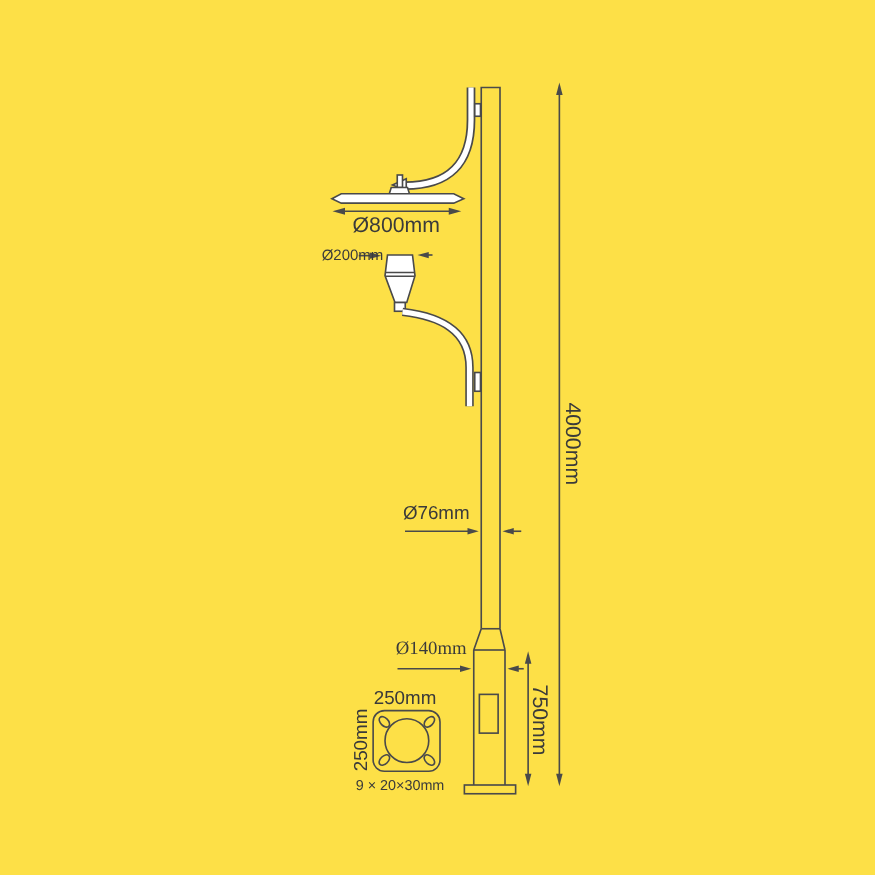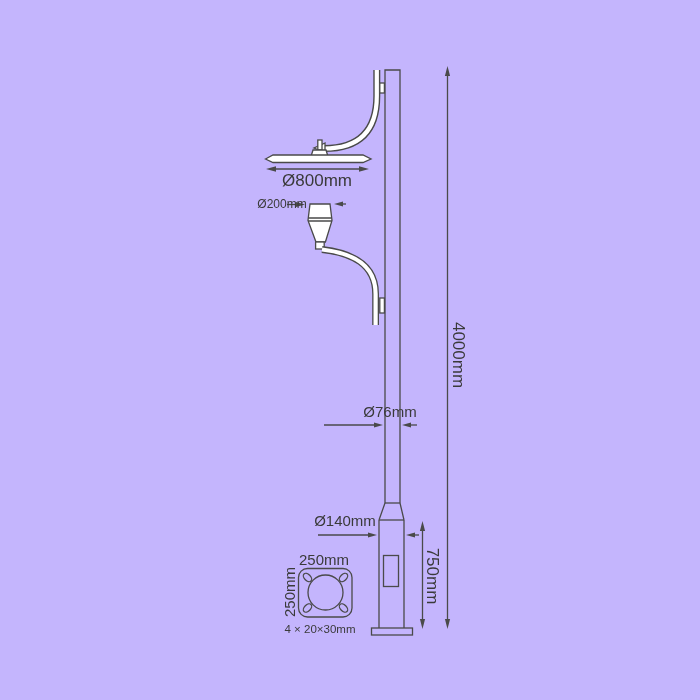--- a/index.html
+++ b/index.html
@@ -1,17 +1,17 @@
 <!DOCTYPE html>
 <html><head>
 <meta charset="utf-8">
 <style>
   html,body{margin:0;padding:0;background:#ffffff;}
   .canvas{
-    position:relative;width:700px;height:700px;background:#c4b5fd;
+    position:relative;width:700px;height:700px;background:#fde047;
     font-family:"Liberation Sans","DejaVu Sans",sans-serif;
     color:#3a3a3a;overflow:hidden;
   }
   .canvas svg{position:absolute;left:0;top:0;}
   .lbl{
     position:absolute;white-space:nowrap;color:#3a3a3a;
     transform:translate(-50%,-50%);line-height:1;
   }
   .lbl.rot-cw{transform:translate(-50%,-50%) rotate(90deg);}
   .lbl.rot-ccw{transform:translate(-50%,-50%) rotate(-90deg);}
@@ -108,26 +108,26 @@
       <ellipse cx="343.5" cy="577.5" rx="5" ry="3.1" transform="rotate(-45 343.5 577.5)"></ellipse>
       <ellipse cx="307.5" cy="608" rx="5" ry="3.1" transform="rotate(-45 307.5 608)"></ellipse>
       <ellipse cx="343.5" cy="608" rx="5" ry="3.1" transform="rotate(45 343.5 608)"></ellipse>
     </g>
   </svg>
 
   <span class="lbl f17" style="left:317px;top:180px;">Ø800mm</span>
 
   <span class="lbl f12" style="left:270px;top:204px;">Ø200mm</span>
 
-  <span class="lbl f15" style="left:349px;top:411px;margin-left:41px;">Ø76mm</span>
+  <span class="lbl f15" style="left:349px;top:411px;">Ø76mm</span>
 
-  <span class="lbl f15" style="left:345px;top:520px;">Ø140mm</span>
+  <span class="lbl f15" style="left:345px;top:520px;font-family:Liberation Serif, serif;">Ø140mm</span>
 
   <span class="lbl f17 rot-cw" style="left:432px;top:576px;">750mm</span>
 
   <span class="lbl f17 rot-cw" style="left:458px;top:355px;">4000mm</span>
 
   <span class="lbl f15" style="left:324px;top:559px;">250mm</span>
 
   <span class="lbl f15 rot-ccw" style="left:289px;top:592px;">250mm</span>
 
-  <span class="lbl f11" style="left:320px;top:630px;">4 × 20×30mm</span>
+  <span class="lbl f11" style="left:320px;top:630px;">9 × 20×30mm</span>
 </div>
 
 </body></html>

